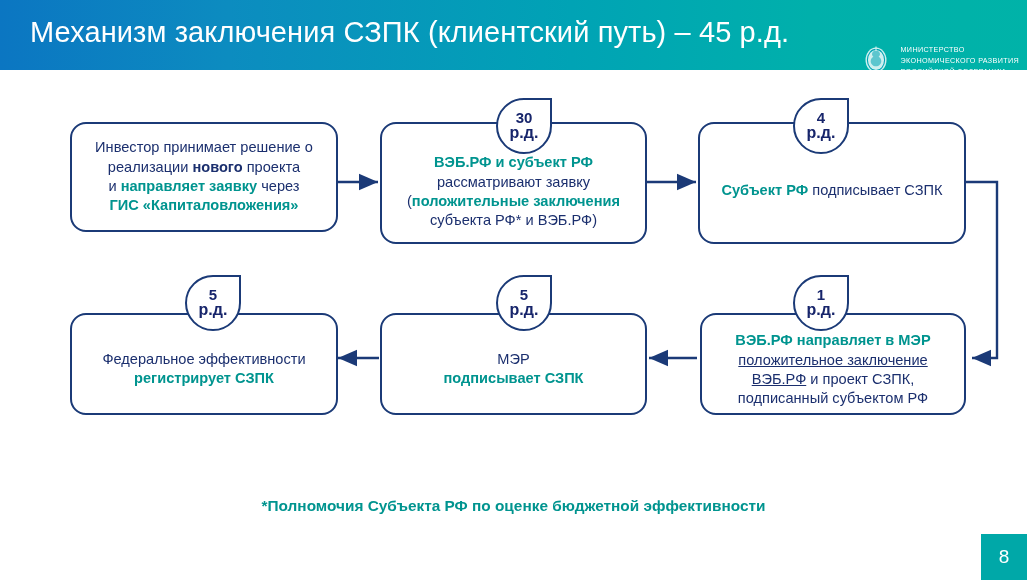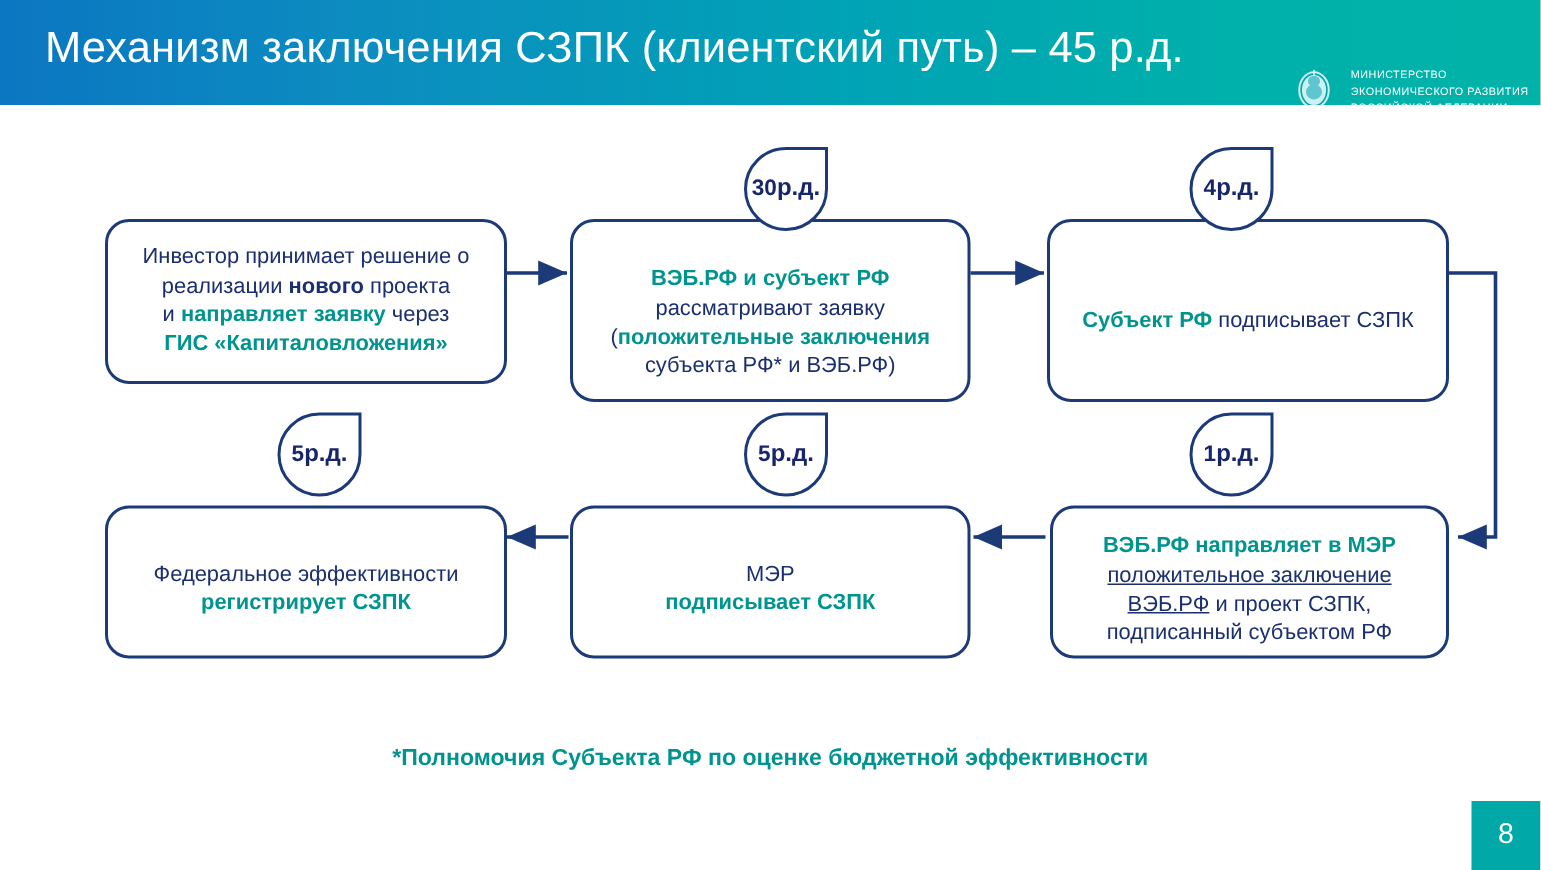--- a/index.html
+++ b/index.html
@@ -74,38 +74,37 @@
     border: 2px solid #1b3a77;
     border-radius: 16px;
     background: #ffffff;
     display: flex;
     align-items: center;
     justify-content: flex-start;
     text-align: center;
     font-size: 14.6px;
     line-height: 1.33;
     color: #1b2f6e;
-    margin-top: 24px;
   }
   .node .inner { padding: 4px 12px; width: 100%; }
   .t { color: #00948f; font-weight: bold; }   
   .n { color: #1b2f6e; }                       
   .nb { color: #1b2f6e; font-weight: bold; }   
   .u { text-decoration: underline; }
 
   
   .badge {
     position: absolute;
     width: 56px; height: 56px;
     box-sizing: border-box;
     border: 2px solid #1b3a77;
     border-radius: 50% 0 50% 50%;
     background: #ffffff;
     display: flex;
-    flex-direction: row;
+    flex-direction: column;
     align-items: center;
     justify-content: center;
     color: #17256b;
     font-weight: bold;
     font-size: 15px;
     line-height: 1.05;
     z-index: 5;
   }
   .badge .num { font-size: 15px; }
   .badge .unit { font-size: 16px; }

